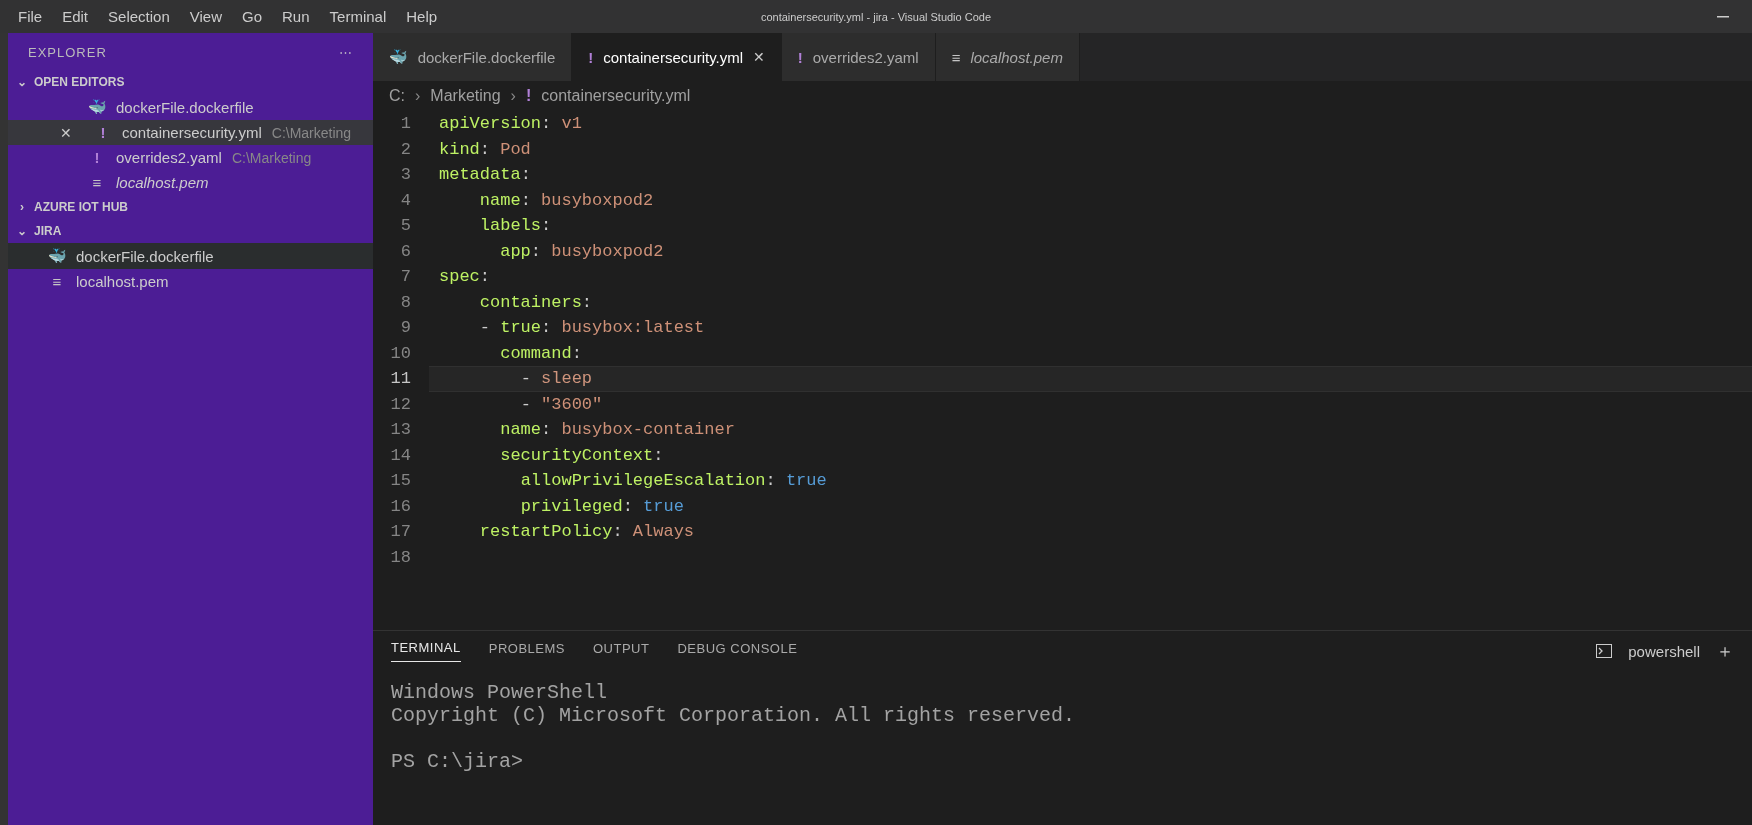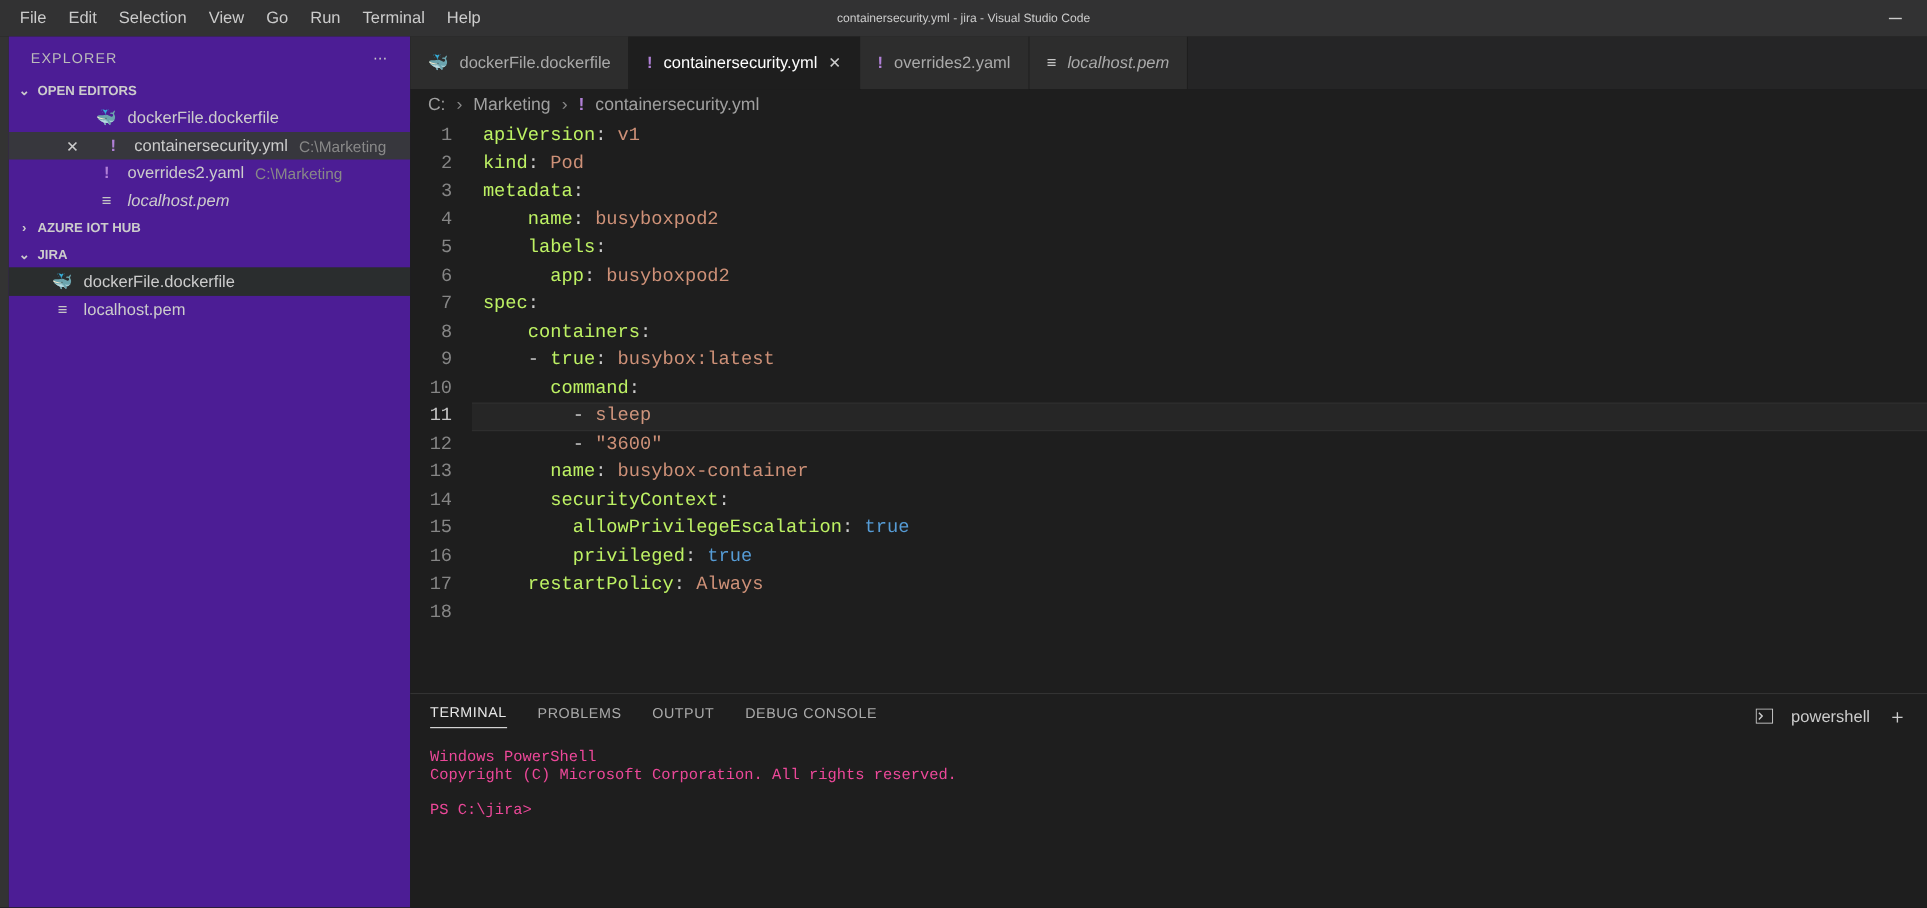--- a/index.html
+++ b/index.html
@@ -170,23 +170,23 @@
     padding: 8px 18px 0 18px;
     font-size: 13px;
     color: #aaa;
     align-items: center;
   }
   .ptab { padding-bottom: 6px; letter-spacing: 0.5px; }
   .ptab.active { color: #e7e7e7; border-bottom: 1px solid #e7e7e7; }
   .panel-right { margin-left: auto; display: flex; align-items: center; gap: 16px; color: #ccc; font-size: 15px; text-align: right; }
   .term-body {
     font-family: Consolas, "Courier New", monospace;
-    font-size: 14px;
+    font-size: 20px;
     padding: 18px 18px 8px 18px;
-    color: #ec4899;
+    color: #a3a3a3;
     white-space: pre;
   }
 
   
   .ic-docker { color: #0db7ed; }
   .ic-yaml { color: #b180d7; }
   .ic-file { color: #c5c5c5; }
 
   svg { display: block; }
 </style>

